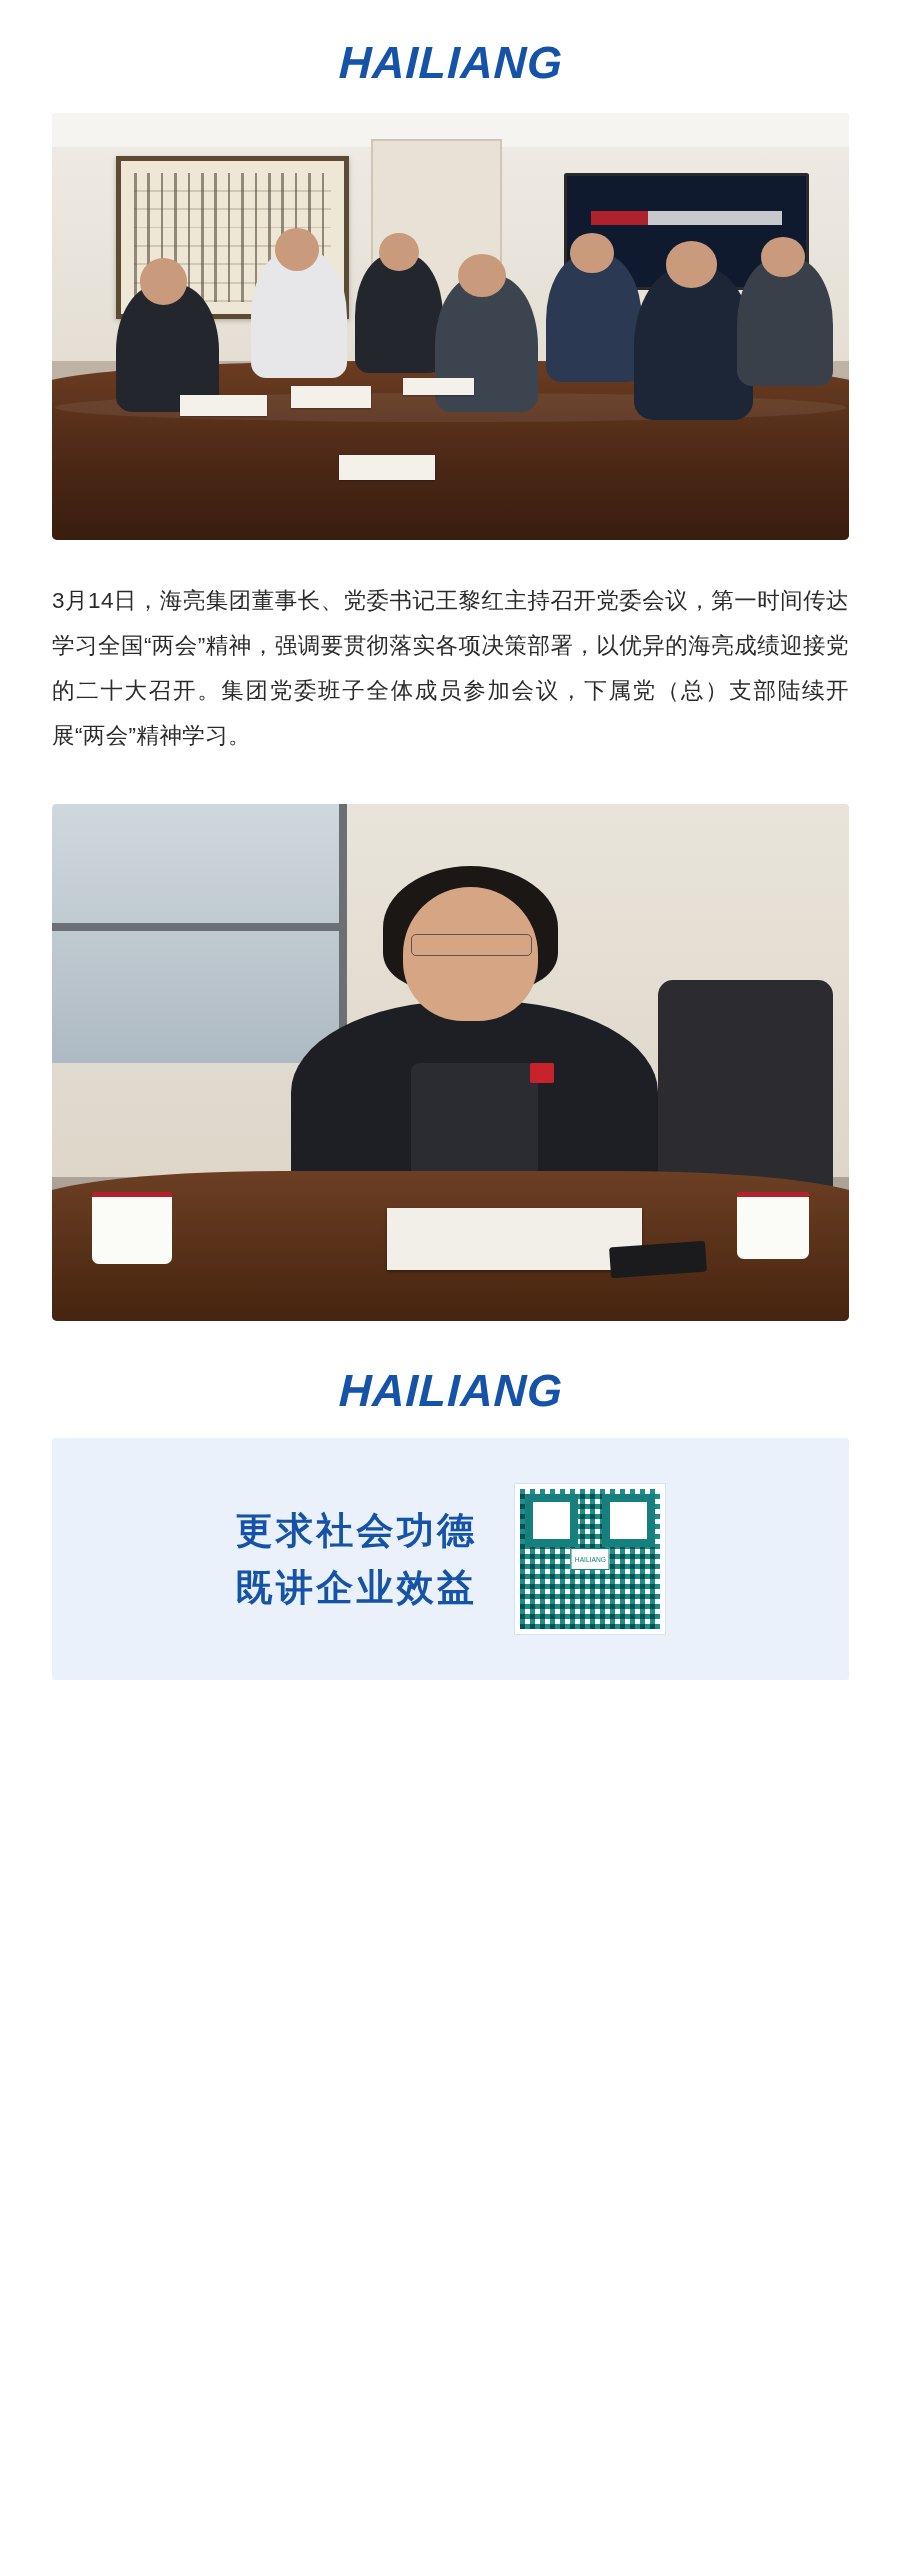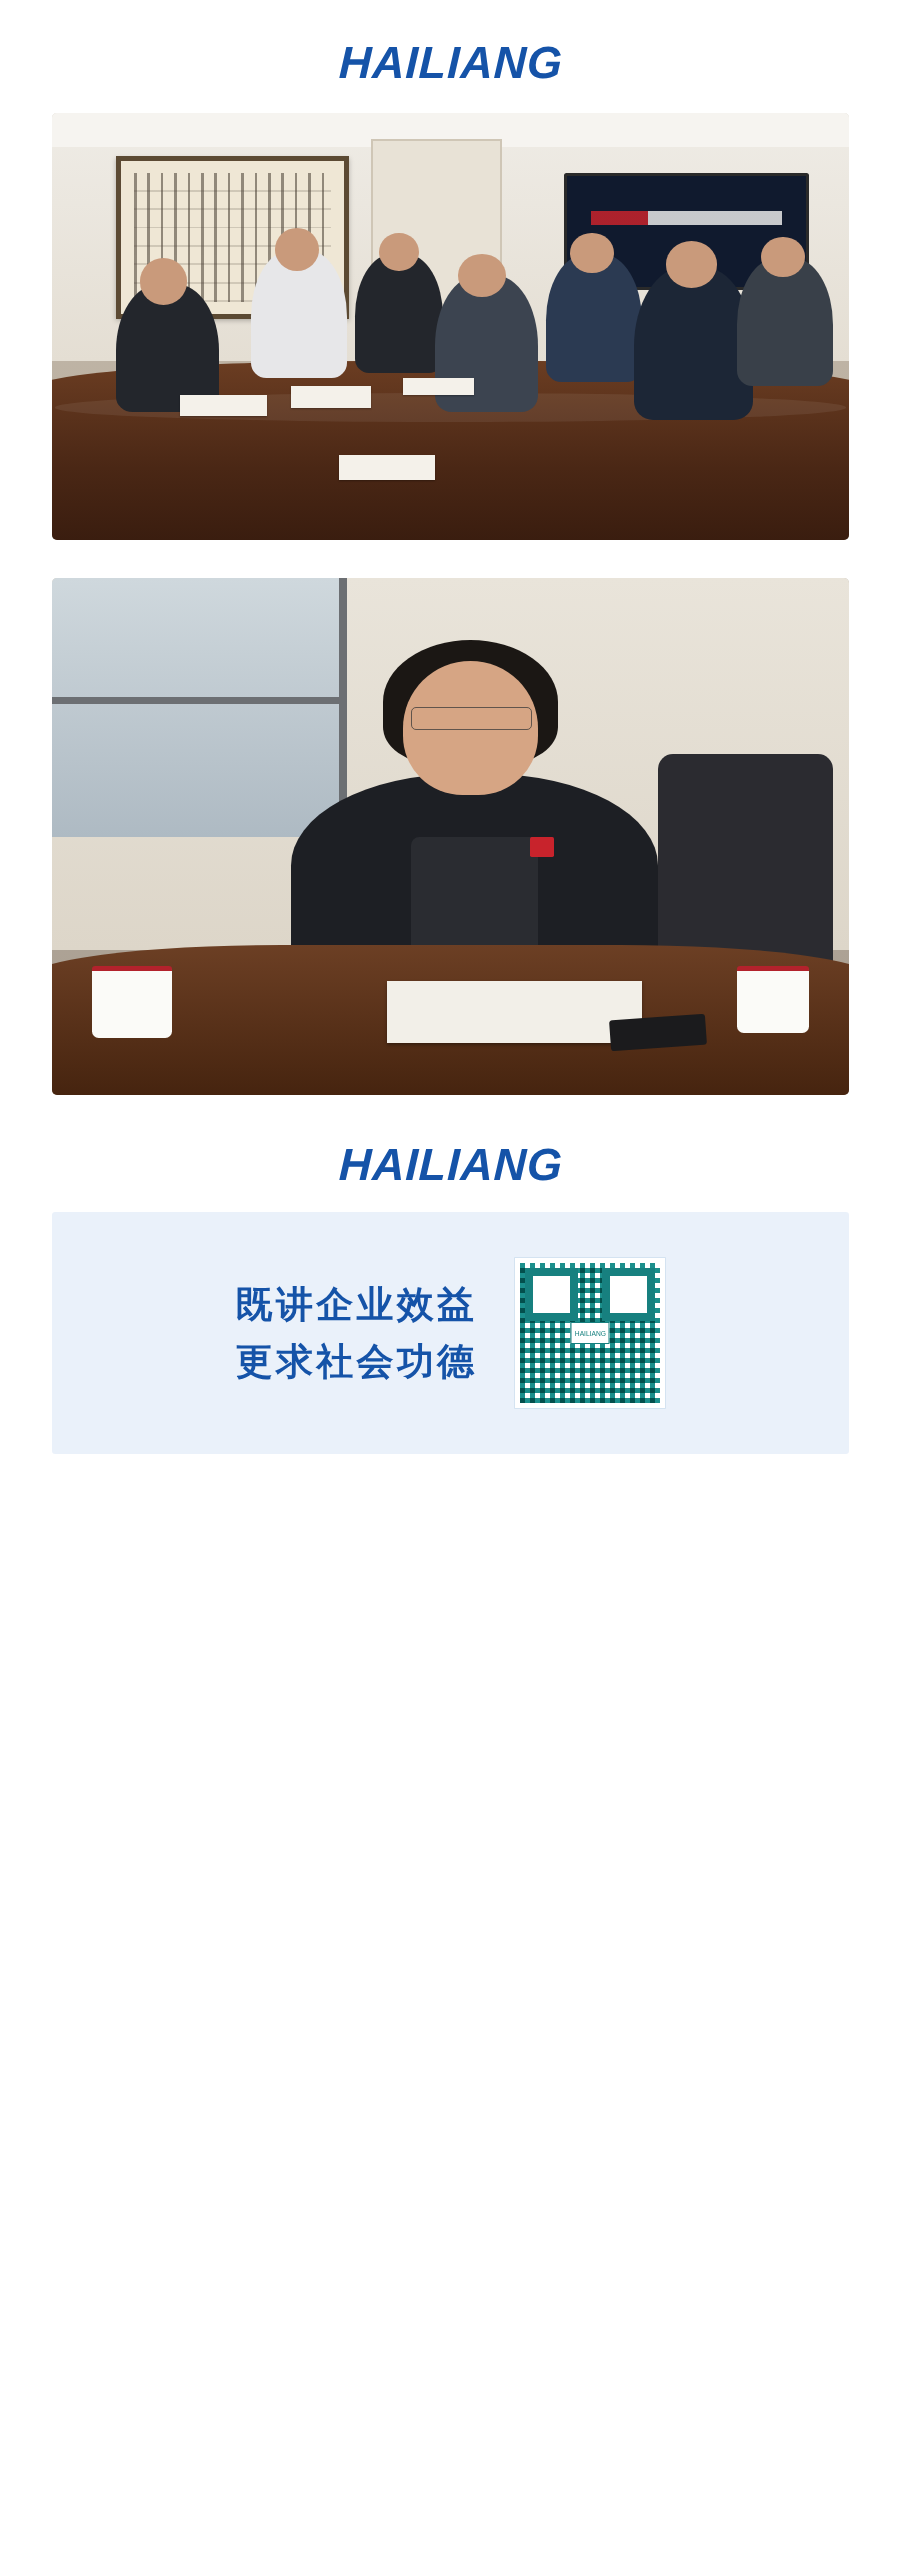--- a/index.html
+++ b/index.html
@@ -337,20 +337,21 @@
 
     <div class="p1-person" style="left:86%; top:34%;  width:12%; height:30%; background:#394049;"></div>
     <div class="p1-head" style="left:89%; top:29%;  width:5.5%;height:9.5%;"></div>
 
     <div class="p1-paper" style="left:16%; top:66%; width:11%; height:5%;"></div>
     <div class="p1-paper" style="left:30%; top:64%; width:10%; height:5%;"></div>
     <div class="p1-paper" style="left:44%; top:62%; width:9%;  height:4%;"></div>
     <div class="p1-paper" style="left:36%; top:80%; width:12%; height:6%;"></div>
   </div>
 
+  <div class="body-text">3月14日，海亮集团董事长、党委书记王黎红主持召开党委会议，第一时间传达学习全国“两会”精神，强调要贯彻落实各项决策部署，以优异的海亮成绩迎接党的二十大召开。集团党委班子全体成员参加会议，下属党（总）支部陆续开展“两会”精神学习。</div>
 
   <div class="photo-block photo-2">
     <div class="p2-wall"></div>
     <div class="p2-window"></div>
     <div class="p2-chairback"></div>
     <div class="p2-person-body"></div>
     <div class="p2-shirt"></div>
     <div class="p2-hair"></div>
     <div class="p2-head"></div>
     <div class="p2-glasses"></div>
@@ -362,22 +363,22 @@
     <div class="p2-phone"></div>
   </div>
 
 
   <div class="brand-bottom">
     <div class="brand">HAILIANG</div>
   </div>
 
   <div class="slogan-card">
     <div class="slogan-text">
+      <div>更求社会功德</div>
       <div>既讲企业效益</div>
-      <div>更求社会功德</div>
     </div>
     <div class="qr">
       <div class="qr-center">HAILIANG</div>
     </div>
   </div>
 
 </div>
 
 
 </body></html>

